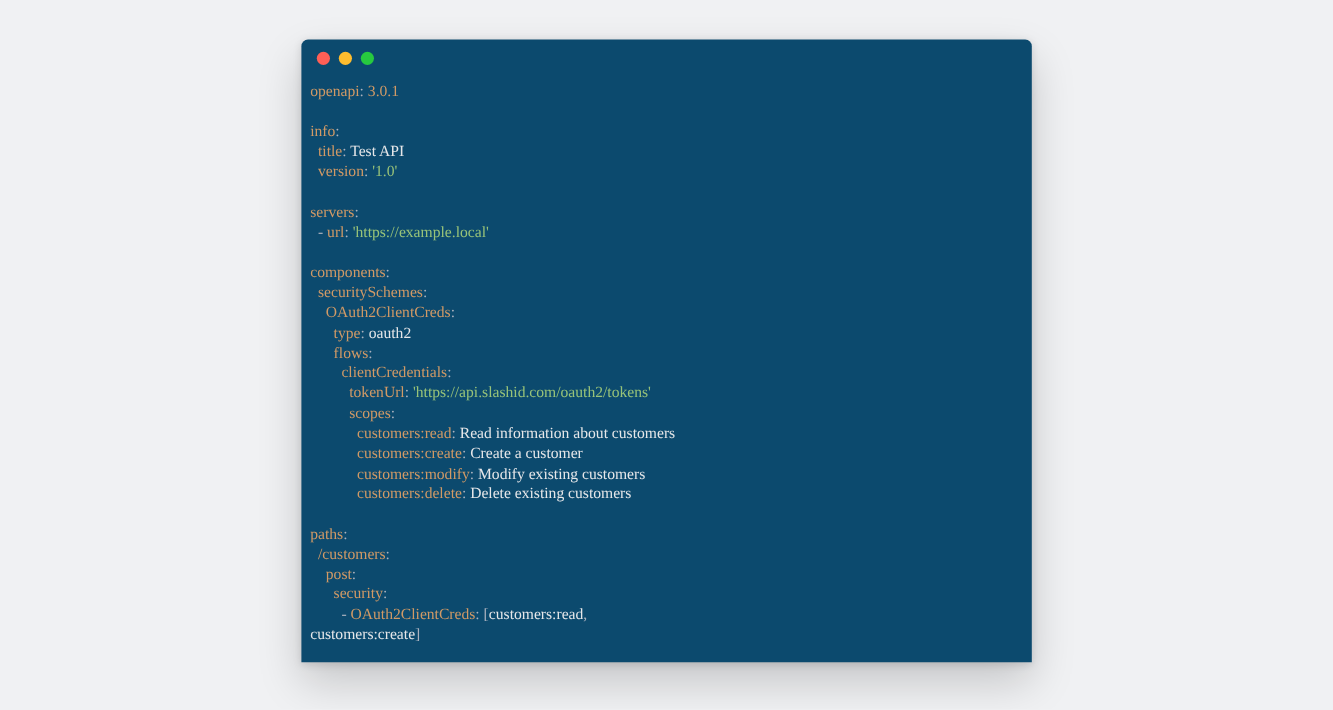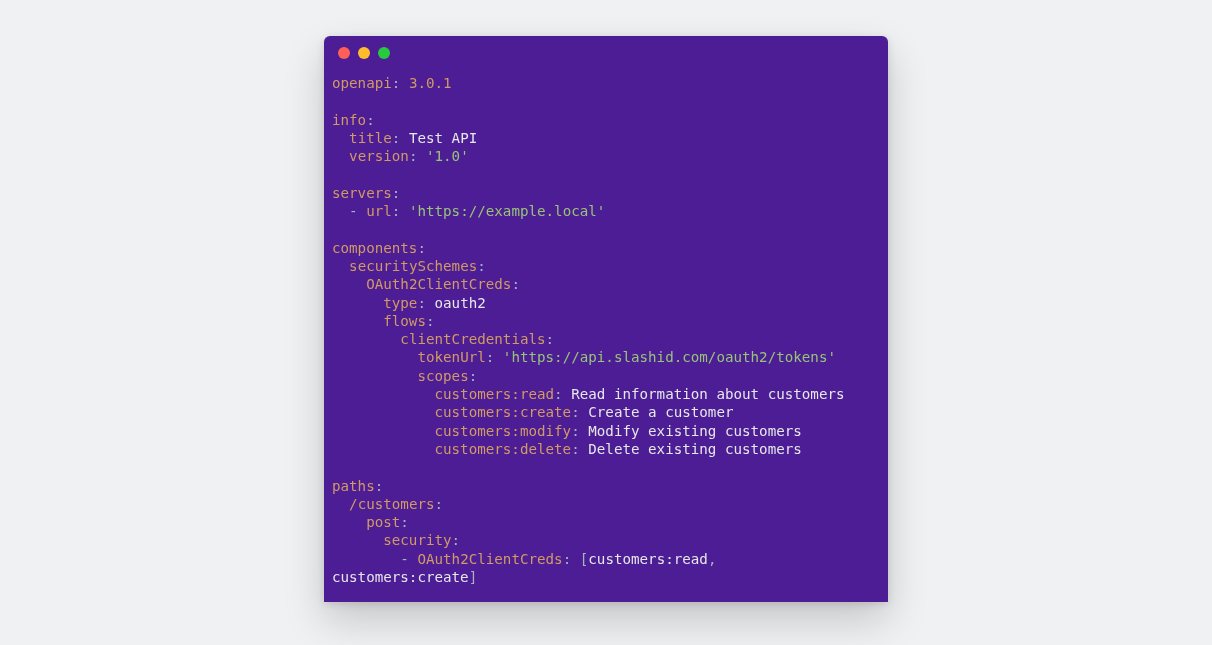--- a/index.html
+++ b/index.html
@@ -7,25 +7,26 @@
       background: #f0f1f3;
       width: 1212px;
       height: 645px;
       display: flex;
       align-items: flex-start;
       justify-content: center;
       padding-top: 36px;
       font-family: 'SF Mono', 'Menlo', 'Consolas', monospace;
     }
     .window {
-      width: 564px;
-      background: #4c1d95;
+      width: 664px;
+      background: #0c4a6e;
       border-radius: 6px 6px 0 0;
       box-shadow: 0 18px 40px rgba(0,0,0,0.18), 0 2px 8px rgba(0,0,0,0.12);
       overflow: hidden;
+      font-family: Liberation Serif, serif;
     }
     .titlebar {
       height: 34px;
       display: flex;
       align-items: center;
       padding-left: 14px;
       gap: 8px;
     }
     .traffic-dot {
       width: 12px;

